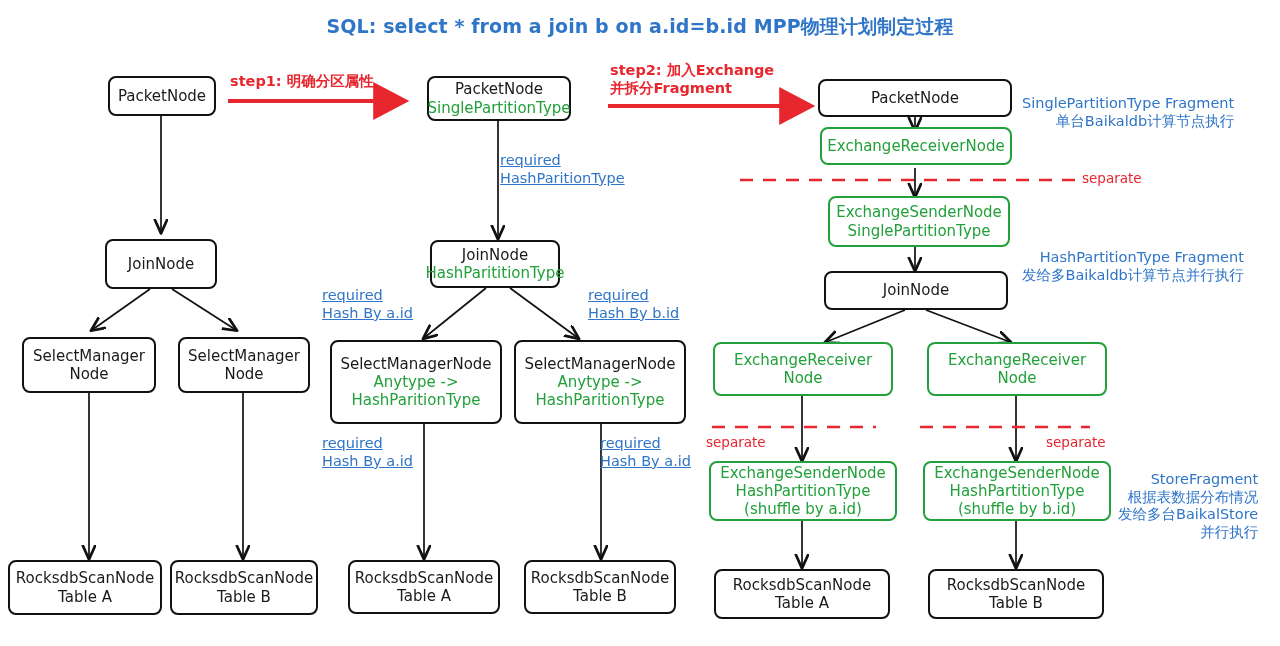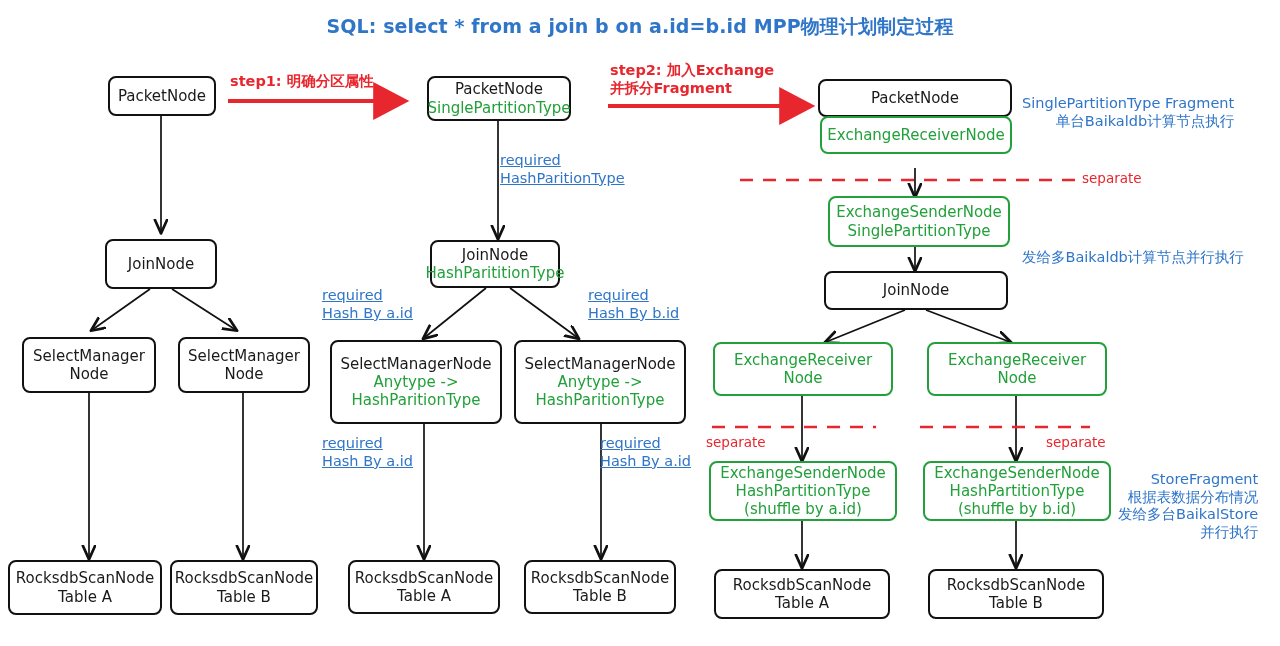--- a/index.html
+++ b/index.html
@@ -170,21 +170,21 @@
 
   <div class="lbl red" style="left:610px;top:62px;">
     <div>step2: 加入Exchange</div>
     <div>并拆分Fragment</div>
   </div>
 
   <div class="node" style="left:818px;top:79px;width:194px;height:38px;">
     <span class="k">PacketNode</span>
   </div>
 
-  <div class="node green" style="left:820px;top:116px;width:192px;height:38px;">
+  <div class="node green" style="left:820px;top:127px;width:192px;height:38px;">
     <span>ExchangeReceiverNode</span>
   </div>
 
   <div class="node green" style="left:828px;top:196px;width:182px;height:51px;">
     <span>ExchangeSenderNode</span>
     <span>SinglePartitionType</span>
   </div>
 
   <div class="node" style="left:824px;top:271px;width:184px;height:39px;">
     <span class="k">JoinNode</span>
@@ -225,20 +225,21 @@
   <div class="lbl redthin" style="left:1082px;top:170px;">separate</div>
   <div class="lbl redthin" style="left:706px;top:434px;">separate</div>
   <div class="lbl redthin" style="left:1046px;top:434px;">separate</div>
 
   <div class="lbl ann" style="left:1022px;top:95px;">
     <div>SinglePartitionType Fragment</div>
     <div>单台Baikaldb计算节点执行</div>
   </div>
 
   <div class="lbl ann" style="left:1022px;top:249px;">
+    <div>HashPartitionType Fragment</div>
     <div>发给多Baikaldb计算节点并行执行</div>
   </div>
 
   <div class="lbl ann" style="left:1118px;top:471px;">
     <div>StoreFragment</div>
     <div>根据表数据分布情况</div>
     <div>发给多台BaikalStore</div>
     <div>并行执行</div>
   </div>
 

